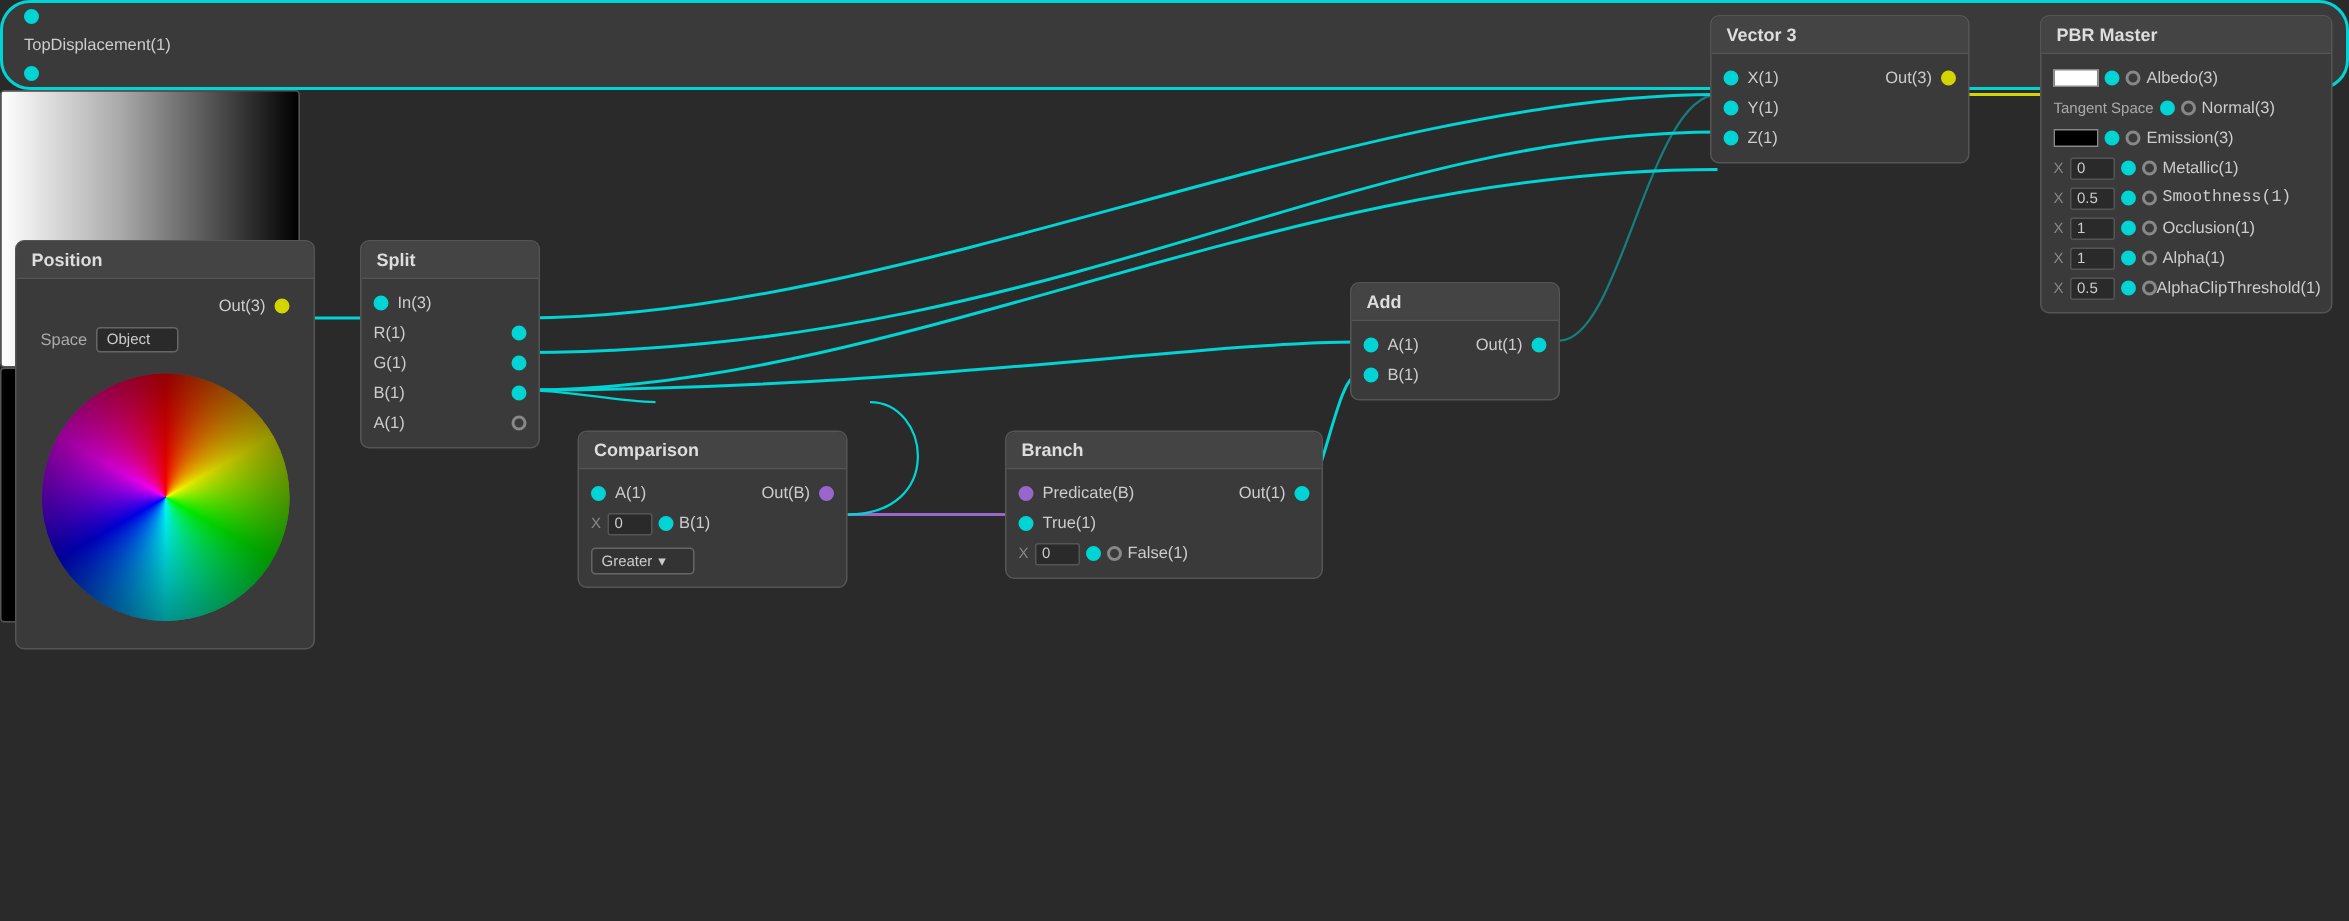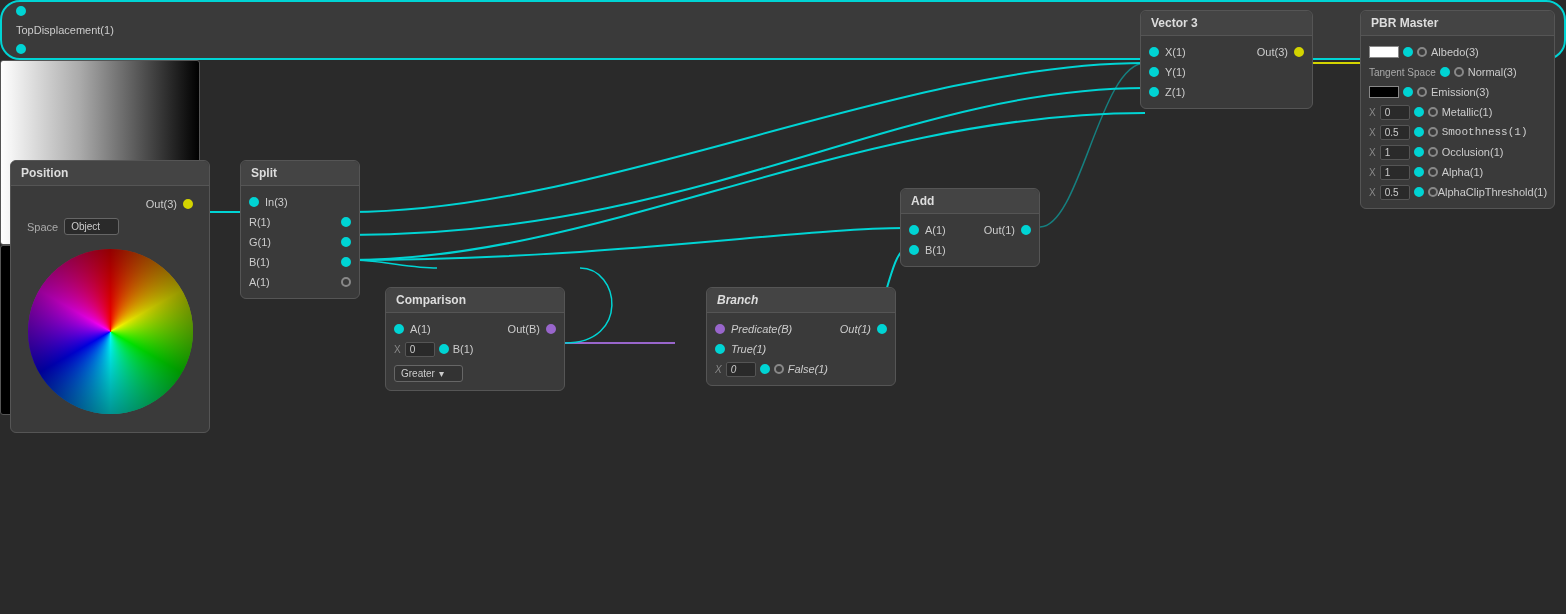--- a/index.html
+++ b/index.html
@@ -158,24 +158,23 @@
 
     
     #node-comparison {
       left: 385px;
       top: 287px;
       width: 180px;
     }
 
     
     #node-branch {
-      left: 706px;
+      left: 670px;
       top: 287px;
-      width: 190px;
-      font-style: italic;
+      width: 212px;
     }
 
     
     #node-add {
       left: 900px;
       top: 188px;
       width: 140px;
     }
 
     

